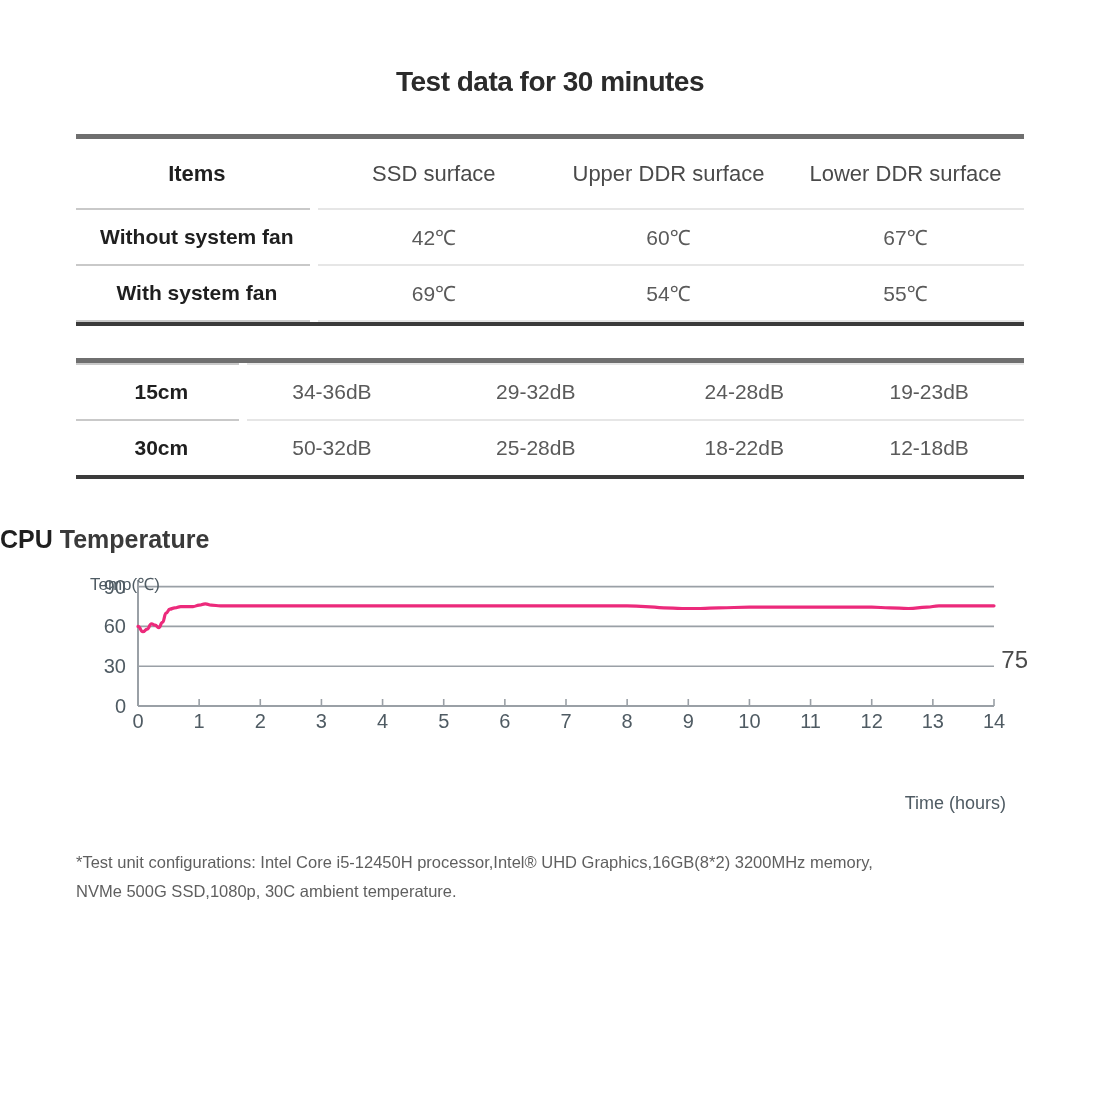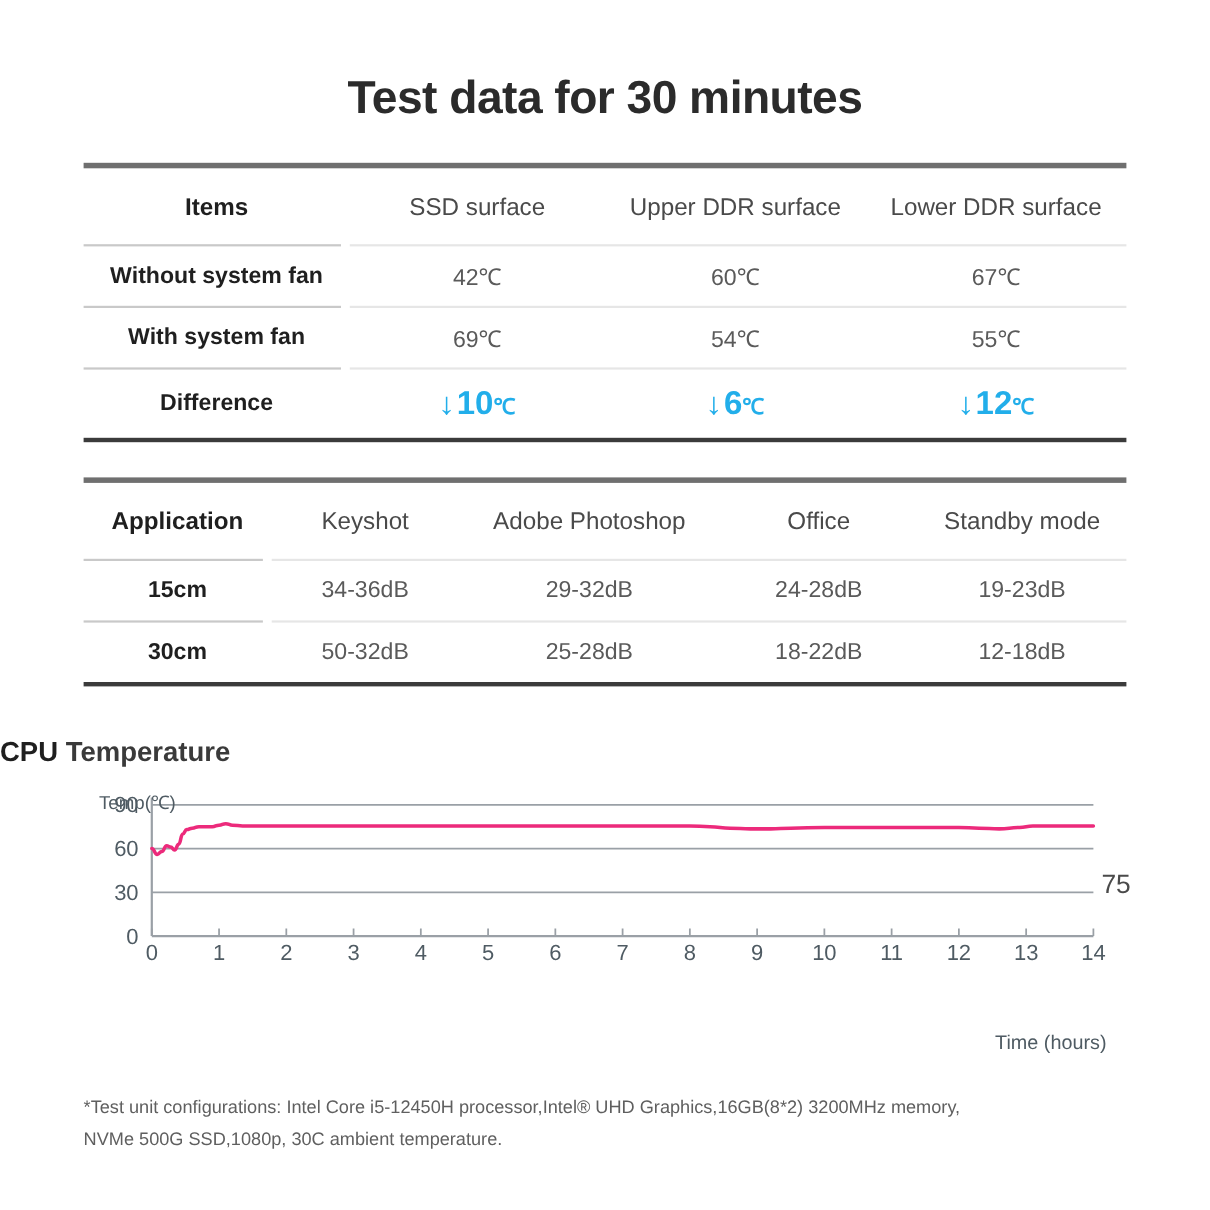--- a/index.html
+++ b/index.html
@@ -17,21 +17,21 @@
   .page {
     position: relative;
     width: 1100px;
     height: 1100px;
     box-sizing: border-box;
   }
 
   
   .main-title {
     text-align: center;
-    font-size: 42px;
+    font-size: 28px;
     font-weight: bold;
     color: #2b2b2b;
     letter-spacing: -0.5px;
     margin: 0;
     padding-top: 68px;
     line-height: 1;
   }
   .section-title {
     text-align: center;
     font-size: 34px;
@@ -214,62 +214,37 @@
         </tr>
         <tr class="divider">
           <td>
               <div class="seg-dark"></div>
             </td>
           <td colspan="3">
               <div class="seg-light"></div>
             </td>
         </tr>
 
-        <tr class="body" style="height:62px;">
-          <td class="rowhead">Difference</td>
-          <td>
-            <span class="diff">
-              <span class="arrow">↓</span><span>10</span><span class="unit degc">℃</span>
-            </span>
-          </td>
-          <td>
-            <span class="diff">
-              <span class="arrow">↓</span><span>6</span><span class="unit degc">℃</span>
-            </span>
-          </td>
-          <td>
-            <span class="diff">
-              <span class="arrow">↓</span><span>12</span><span class="unit degc">℃</span>
-            </span>
-          </td>
-        </tr>
       </tbody>
     </table>
     <div class="tbl-bottom-rule"></div>
   </div>
 
 
   <div class="tbl-wrap" style="margin-top:32px;">
     <div class="tbl-top-rule"></div>
     <table class="data">
       <colgroup>
         <col style="width:18%">
           <col style="width:18%">
           <col style="width:25%">
           <col style="width:19%">
           <col style="width:20%">
       </colgroup>
       <tbody>
-        <tr class="hdr">
-          <td class="rowhead">Application</td>
-          <td>Keyshot</td>
-          <td>Adobe Photoshop</td>
-          <td>Office</td>
-          <td>Standby mode</td>
-        </tr>
         <tr class="divider">
           <td>
               <div class="seg-dark"></div>
             </td>
           <td colspan="4">
               <div class="seg-light"></div>
             </td>
         </tr>
 
         <tr class="body">

